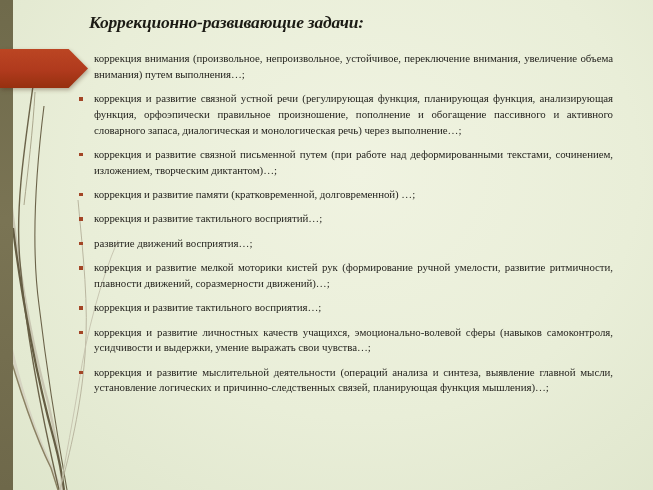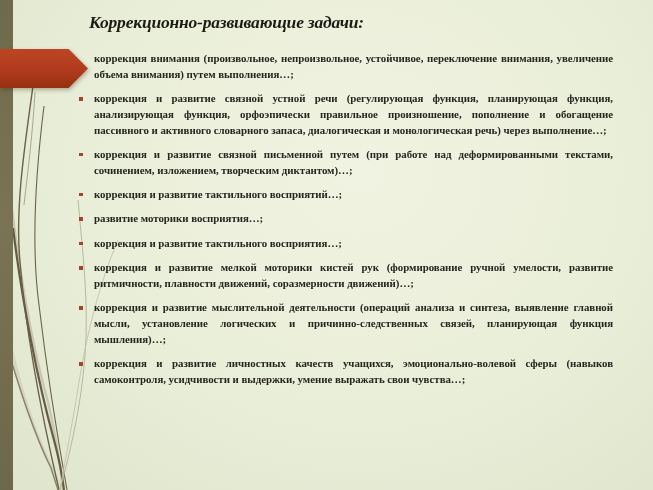--- a/index.html
+++ b/index.html
@@ -24,21 +24,21 @@
     background:linear-gradient(180deg,#bb4523 0%,#b03a1d 55%,#96300f 100%);
     -webkit-clip-path:polygon(0 0,78% 0,100% 50%,78% 100%,0 100%);
     clip-path:polygon(0 0,78% 0,100% 50%,78% 100%,0 100%);
   }
   .title{
     position:absolute;left:89px;top:12px;width:540px;
     font-size:17.5px;font-weight:bold;font-style:italic;
     color:#1c1b15;letter-spacing:-.2px;
   }
   .task-list{list-style:none;margin:0;padding:0;}
-  .task-item{position:relative;margin:0 0 8.7px 0;font-weight:bold;}
+  .task-item{position:relative;margin:0 0 8.7px 0;}
   .task-item .marker{
     position:absolute;left:-15px;top:6px;width:3.5px;height:3.5px;
     background:#a34526;
   }
 </style>
 </head>
 <body>
 
 <div class="slide">
 
@@ -70,44 +70,45 @@
     <li class="task-item">
       <span class="marker"></span>
       <span>коррекция и развитие связной устной речи (регулирующая функция, планирующая функция, анализирующая функция, орфоэпически правильное произношение, пополнение и обогащение пассивного и активного словарного запаса, диалогическая  и монологическая  речь) через выполнение…;</span>
     </li>
     <li class="task-item">
       <span class="marker"></span>
       <span>коррекция и развитие связной письменной путем (при работе над деформированными текстами, сочинением, изложением,  творческим  диктантом)…;</span>
     </li>
     <li class="task-item">
       <span class="marker"></span>
+      <span>коррекция и развитие  памяти  (кратковременной,  долговременной)  …;</span>
     </li>
     <li class="task-item">
       <span class="marker"></span>
       <span>коррекция и развитие  тактильного  восприятий…;</span>
     </li>
     <li class="task-item">
       <span class="marker"></span>
-      <span>развитие  моторики восприятия…;</span>
+      <span>развитие  движений восприятия…;</span>
+    </li>
+    <li class="task-item">
+      <span class="marker"></span>
+      <span>коррекция и развитие мелкой моторики кистей рук (формирование ручной умелости, развитие ритмичности, плавности  движений,  соразмерности  движений)…;</span>
     </li>
     <li class="task-item">
       <span class="marker"></span>
       <span>коррекция и развитие  тактильного  восприятия…;</span>
     </li>
     <li class="task-item">
       <span class="marker"></span>
-      <span>коррекция и развитие мелкой моторики кистей рук (формирование ручной умелости, развитие ритмичности, плавности  движений,  соразмерности  движений)…;</span>
+      <span>коррекция и развитие личностных качеств учащихся, эмоционально-волевой сферы (навыков самоконтроля, усидчивости  и выдержки,  умение  выражать  свои чувства…;</span>
     </li>
     <li class="task-item">
       <span class="marker"></span>
       <span>коррекция и развитие мыслительной деятельности (операций анализа и синтеза, выявление главной мысли, установление  логических  и причинно-следственных  связей, планирующая  функция мышления)…;</span>
-    </li>
-    <li class="task-item">
-      <span class="marker"></span>
-      <span>коррекция и развитие личностных качеств учащихся, эмоционально-волевой сферы (навыков самоконтроля, усидчивости  и выдержки,  умение  выражать  свои чувства…;</span>
     </li>
   </ul>
 
 </div>
 
 <style>
   
   .task-list{
     position:absolute;left:94px;top:51px;width:519px;
     font-size:10.9px;line-height:15.7px;color:#262520;

